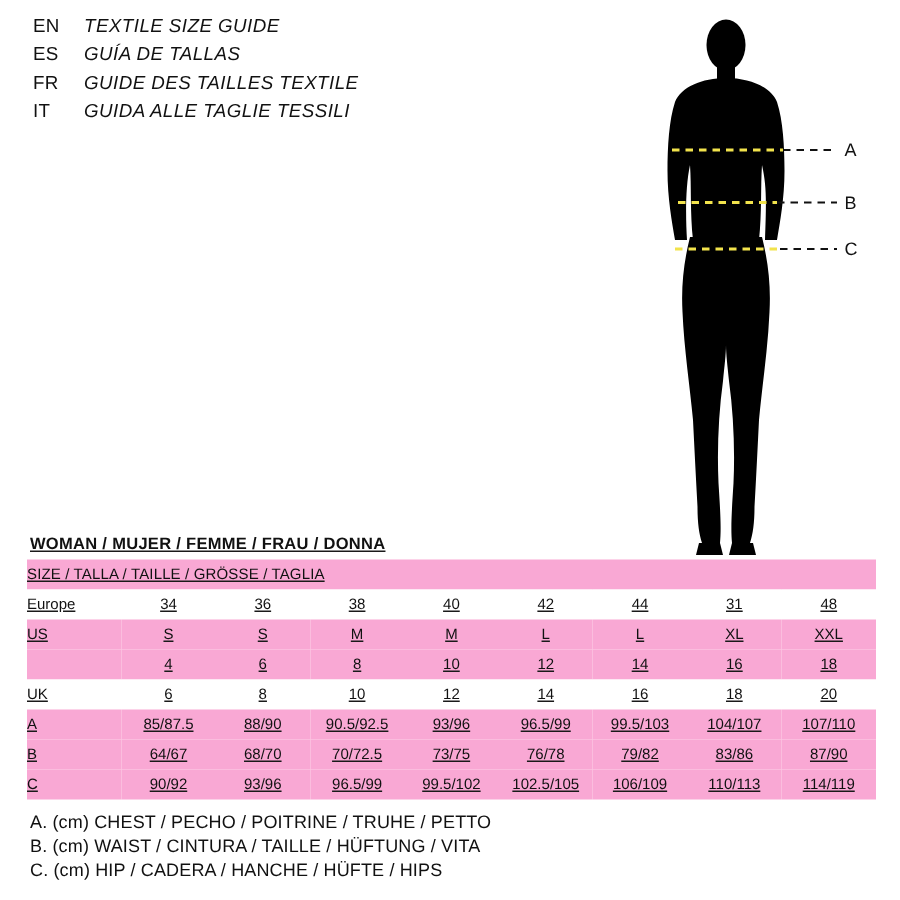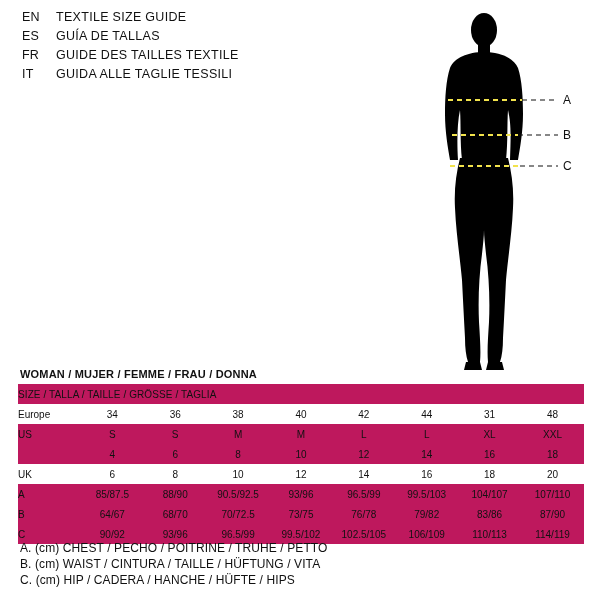--- a/index.html
+++ b/index.html
@@ -37,20 +37,21 @@
     width: 34px;
     font-size: 12.5px;
     letter-spacing: 0.2px;
     color: #111;
   }
   .title-text {
     font-size: 12.5px;
     letter-spacing: 0.3px;
     color: #111;
     white-space: nowrap;
+    font-style: italic;
   }
 
   
   .figure-wrap {
     position: absolute;
     left: 400px;
     top: 8px;
     width: 200px;
     height: 370px;
   }
@@ -65,22 +66,23 @@
     position: absolute;
     font-size: 12px;
     color: #111;
     font-family: "Liberation Sans", sans-serif;
   }
 
   
   .table-section {
     position: absolute;
     left: 18px;
-    top: 366px;
+    top: 355px;
     width: 566px;
+    text-decoration: underline;
   }
   .woman-head {
     font-size: 11px;
     font-weight: bold;
     letter-spacing: 0.2px;
     color: #111;
     padding: 2px 0 4px 2px;
   }
   table.size-table {
     border-collapse: collapse;
@@ -88,21 +90,21 @@
     table-layout: fixed;
     font-size: 10px;
   }
   table.size-table td {
     padding: 2px 0 2px 0;
     color: #111;
     height: 16px;
     vertical-align: middle;
   }
   .row-grey td {
-    background: #be185d;
+    background: #f9a8d4;
   }
   .row-white td {
     background: #ffffff;
     margin-left: 15px;
   }
   td.label-cell {
     padding-left: 4px;
     width: 62px;
     text-align: left;
   }

